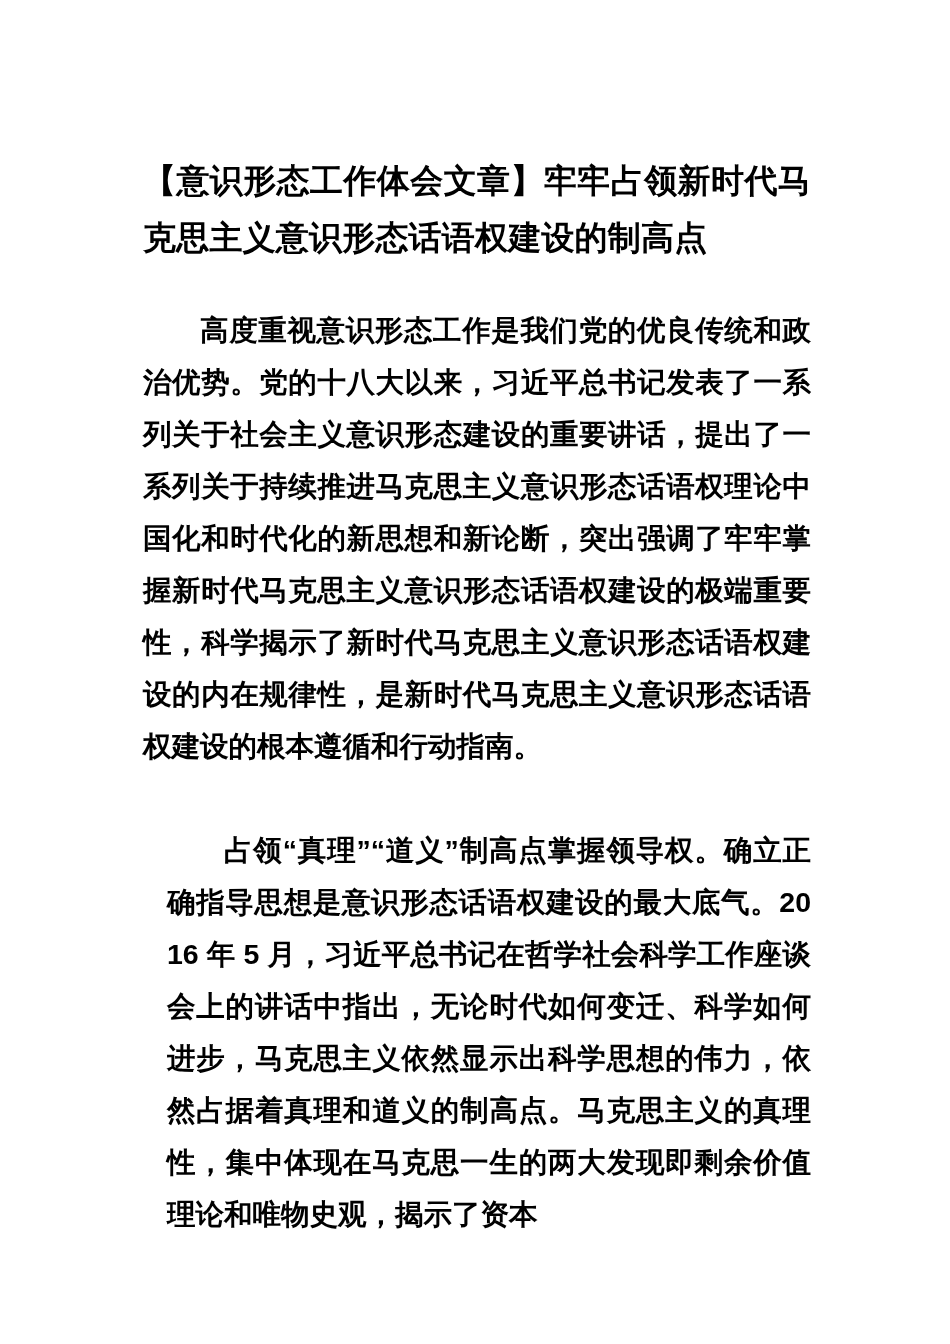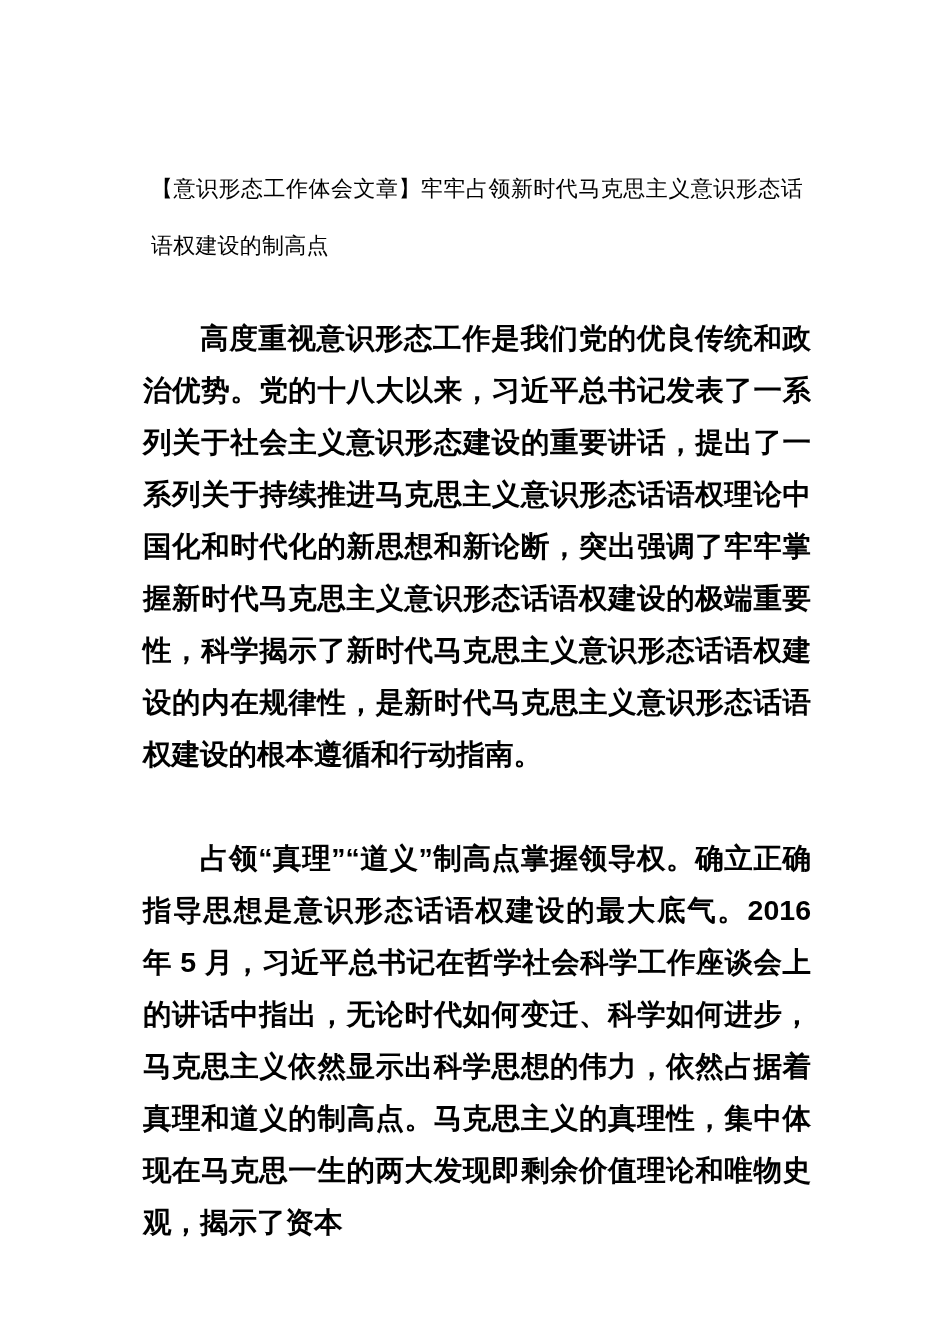--- a/index.html
+++ b/index.html
@@ -26,25 +26,25 @@
   }
 
   .content {
     position: absolute;
     left: 143px;
     top: 0;
     width: 668px;
   }
 
   .doc-title {
-    font-size: 22px;
-    font-weight: normal;
+    font-size: 33px;
+    font-weight: bold;
     line-height: 57px;
     letter-spacing: 0.2px;
-    margin: 8px;
+    margin: 0;
     padding-top: 152px;
     text-align: justify;
     text-align-last: left;
     text-justify: inter-ideograph;
     word-break: break-all;
   }
 
   .body-block {
     margin-top: 38px;
   }
@@ -56,20 +56,21 @@
     margin: 0;
     text-align: justify;
     text-align-last: left;
     text-justify: inter-ideograph;
     word-break: break-all;
     text-indent: 57px;
   }
 
   .para + .para {
     margin-top: 52px;
+    margin-left: 24px;
   }
 </style>
 </head>
 <body>
 
 <div class="page">
   <div class="content">
 
     <h1 class="doc-title">【意识形态工作体会文章】牢牢占领新时代马克思主义意识形态话语权建设的制高点</h1>
 

